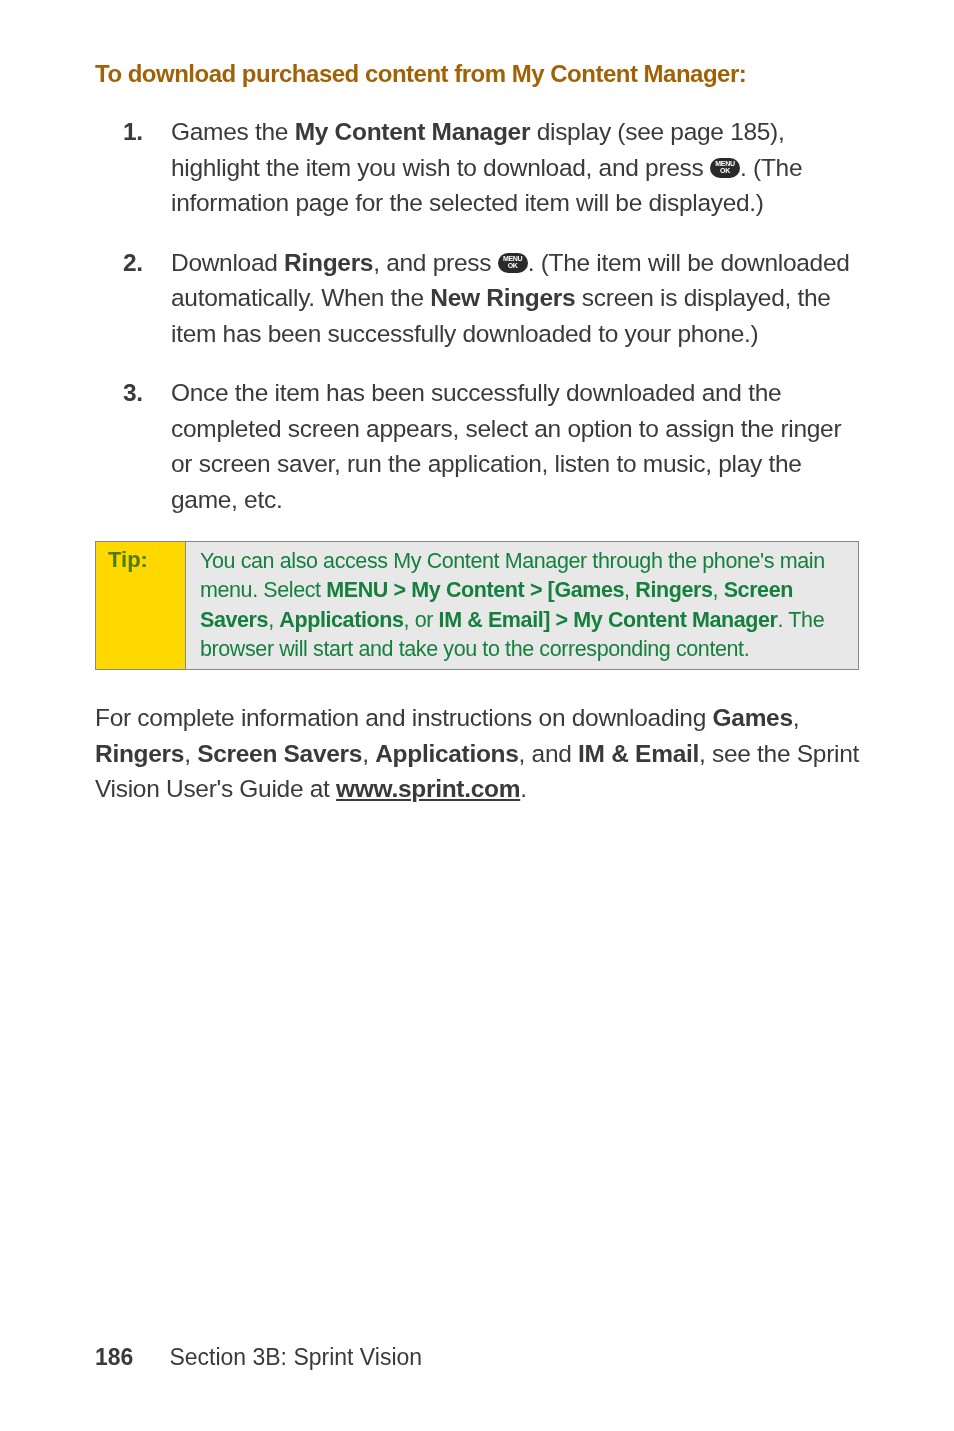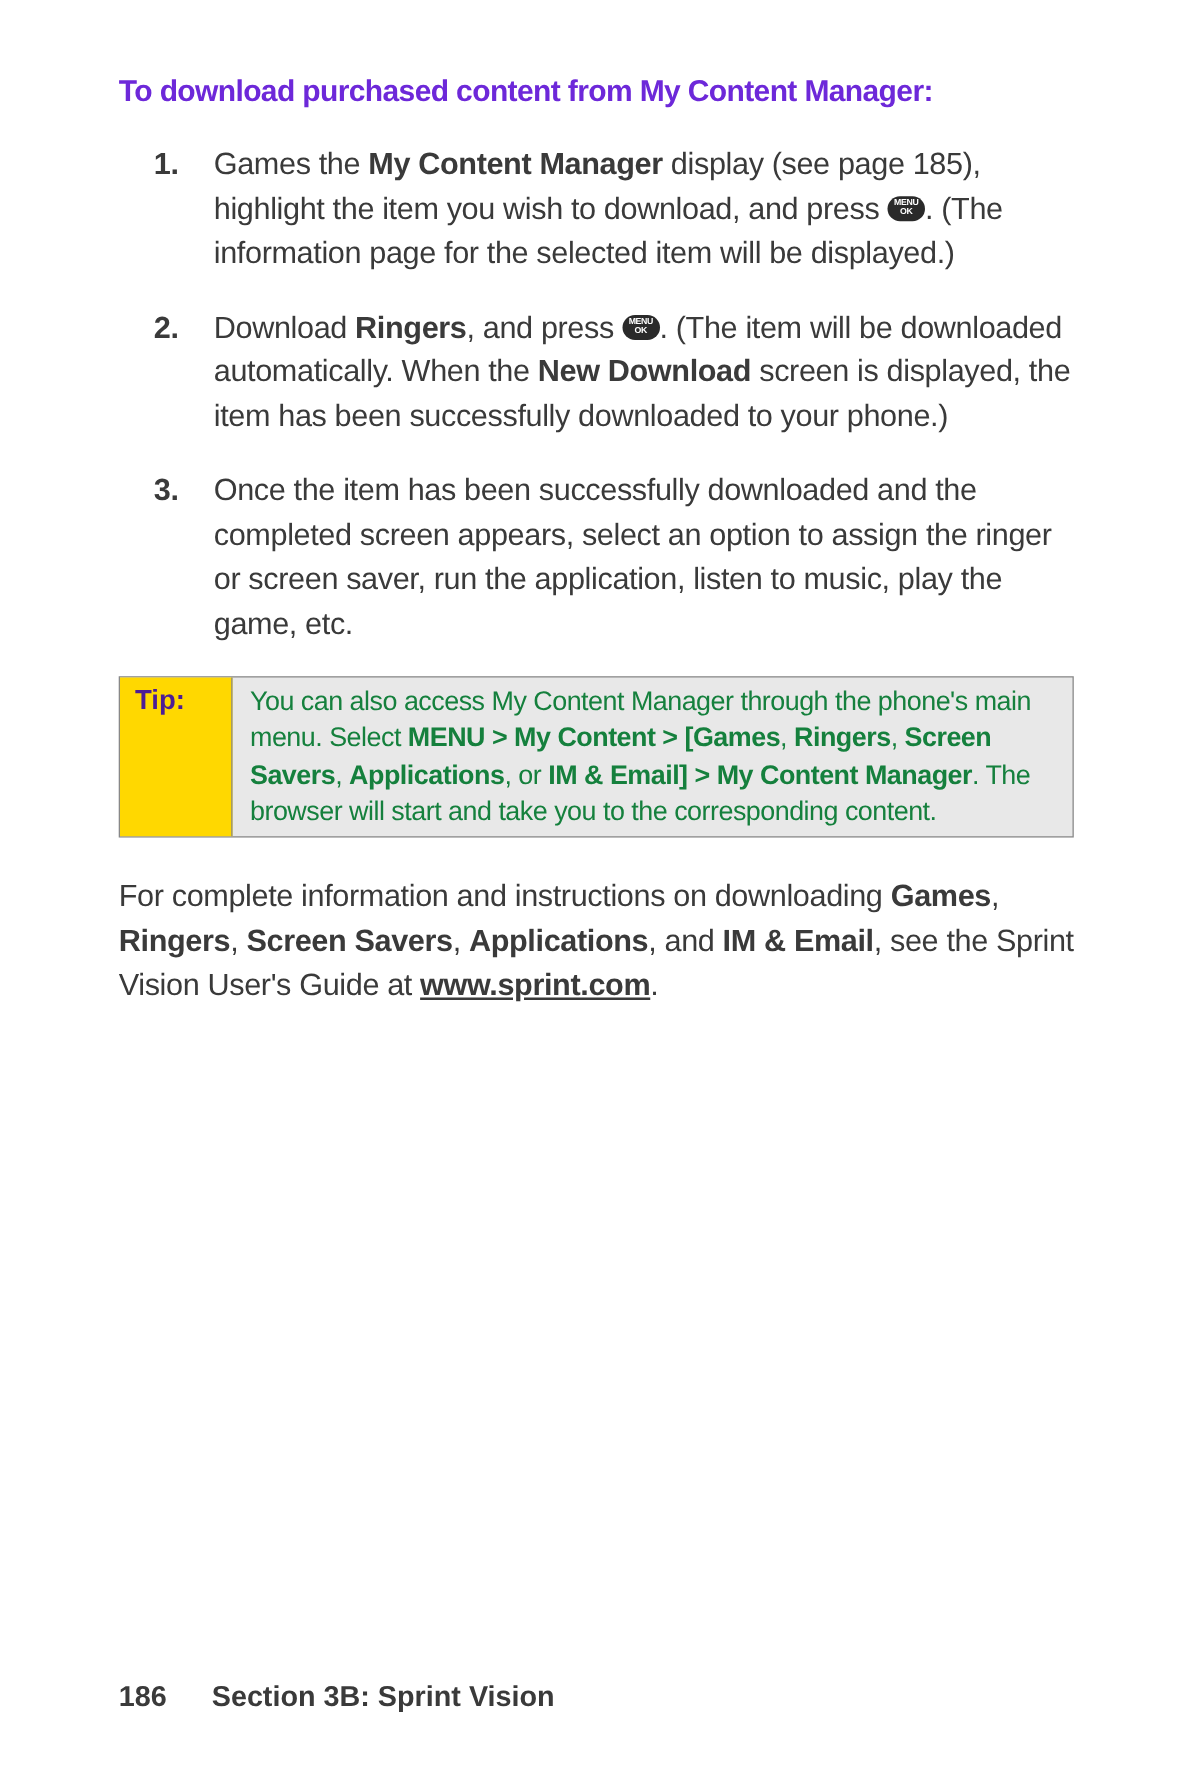--- a/index.html
+++ b/index.html
@@ -12,21 +12,21 @@
       height: 1431px;
       background: #ffffff;
       font-family: -apple-system, BlinkMacSystemFont, "Segoe UI", Arial, sans-serif;
       color: #3a3a3a;
       position: relative;
       padding: 60px 95px 0 95px;
     }
     .heading {
       font-size: 24px;
       font-weight: bold;
-      color: #6d28d9;
+      color: #a16207;
       margin-bottom: 26px;
       letter-spacing: -0.5px;
     }
     .list {
       padding-left: 28px;
       margin-bottom: 18px;
     }
     .list-item {
       display: flex;
       margin-bottom: 24px;
@@ -71,21 +71,21 @@
       margin-bottom: 30px;
       background: #e8e8e8;
     }
     .tip-label {
       background: #ffd800;
       padding: 5px 12px;
       font-weight: bold;
       font-size: 22px;
       min-width: 90px;
       border-right: 1px solid #888;
-      color: #4c1d95;
+      color: #4d7c0f;
     }
     .tip-content {
       padding: 5px 14px 5px 14px;
       font-size: 21.5px;
       line-height: 1.36;
       letter-spacing: -0.4px;
       color: #15803d;
     }
     .paragraph {
       font-size: 24.5px;
@@ -102,21 +102,21 @@
       left: 95px;
       font-size: 23px;
       color: #3a3a3a;
     }
     .footer-page {
       font-weight: bold;
       margin-right: 36px;
       text-align: right;
     }
     .footer-section {
-      font-weight: bold;
+      font-weight: normal;
       margin-top: 37px;
     }
   </style>
 </head>
 <body>
 
 <div class="heading">To download purchased content from My Content Manager:</div>
 
 <div class="list">
   <div class="list-item">
@@ -126,21 +126,21 @@
           <span class="icon-menu-text">MENU<br>OK</span>
         </span><span>. (The information page for the selected item will be displayed.)</span>
     </div>
   </div>
 
   <div class="list-item">
     <div class="list-marker">2.</div>
     <div class="list-content">
       <span>Download </span><span class="bold">Ringers</span><span>, and press </span><span class="icon-menu">
           <span class="icon-menu-text">MENU<br>OK</span>
-        </span><span>. (The item will be downloaded automatically. When the </span><span class="bold">New Download</span><span> screen is displayed, the item has been successfully downloaded to your phone.)</span>
+        </span><span>. (The item will be downloaded automatically. When the </span><span class="bold">New Ringers</span><span> screen is displayed, the item has been successfully downloaded to your phone.)</span>
     </div>
   </div>
 
   <div class="list-item">
     <div class="list-marker">3.</div>
     <div class="list-content">
       <span>Once the item has been successfully downloaded and the completed screen appears, select an option to assign the ringer or screen saver, run the application, listen to music, play the game, etc.</span>
     </div>
   </div>
 </div>

